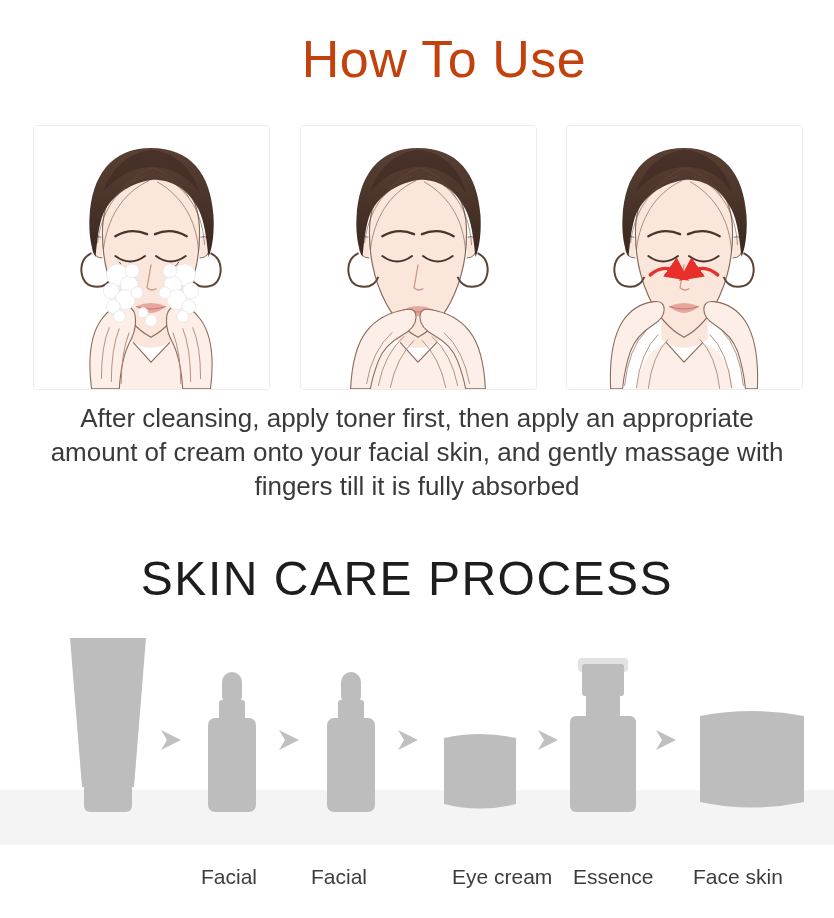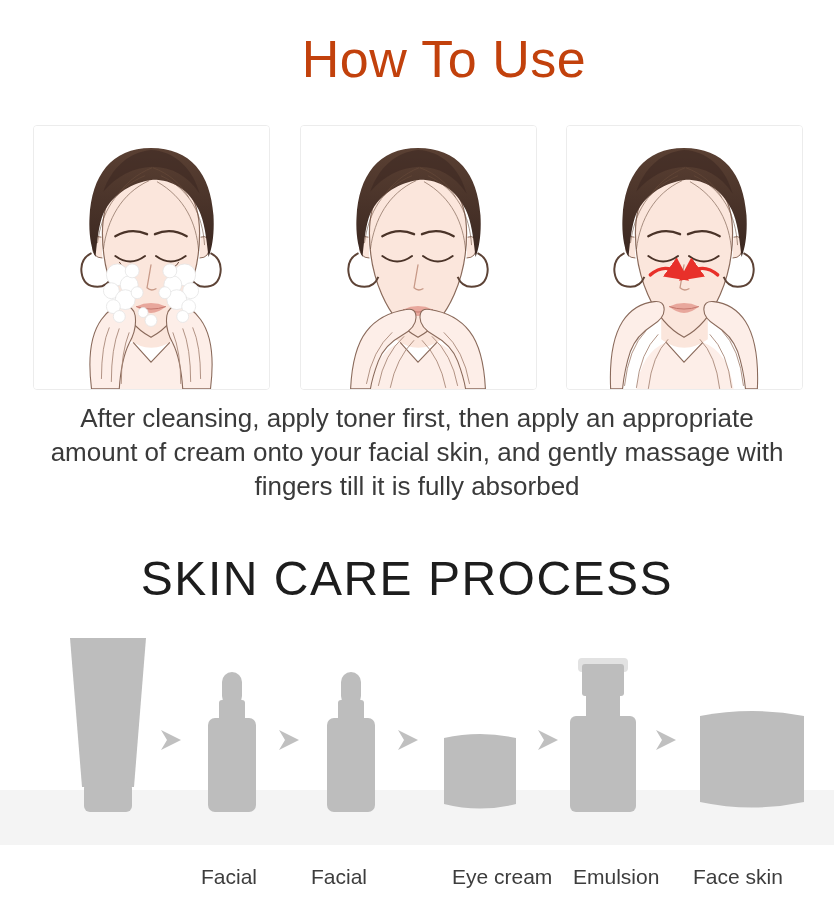--- a/index.html
+++ b/index.html
@@ -400,15 +400,15 @@
         <path d="M700 96 q52 -10 104 0 L804 182 q-52 11 -104 0 Z"></path>
       </g>
     </g>
   </svg>
 </div>
 
 <div class="labels">
   <span class="label label-1">Facial</span>
   <span class="label label-2">Facial</span>
   <span class="label label-3">Eye cream</span>
-  <span class="label label-4">Emulsion</span>
+  <span class="label label-4">Essence</span>
   <span class="label label-5">Face skin</span>
 </div>
 
 </body></html>

